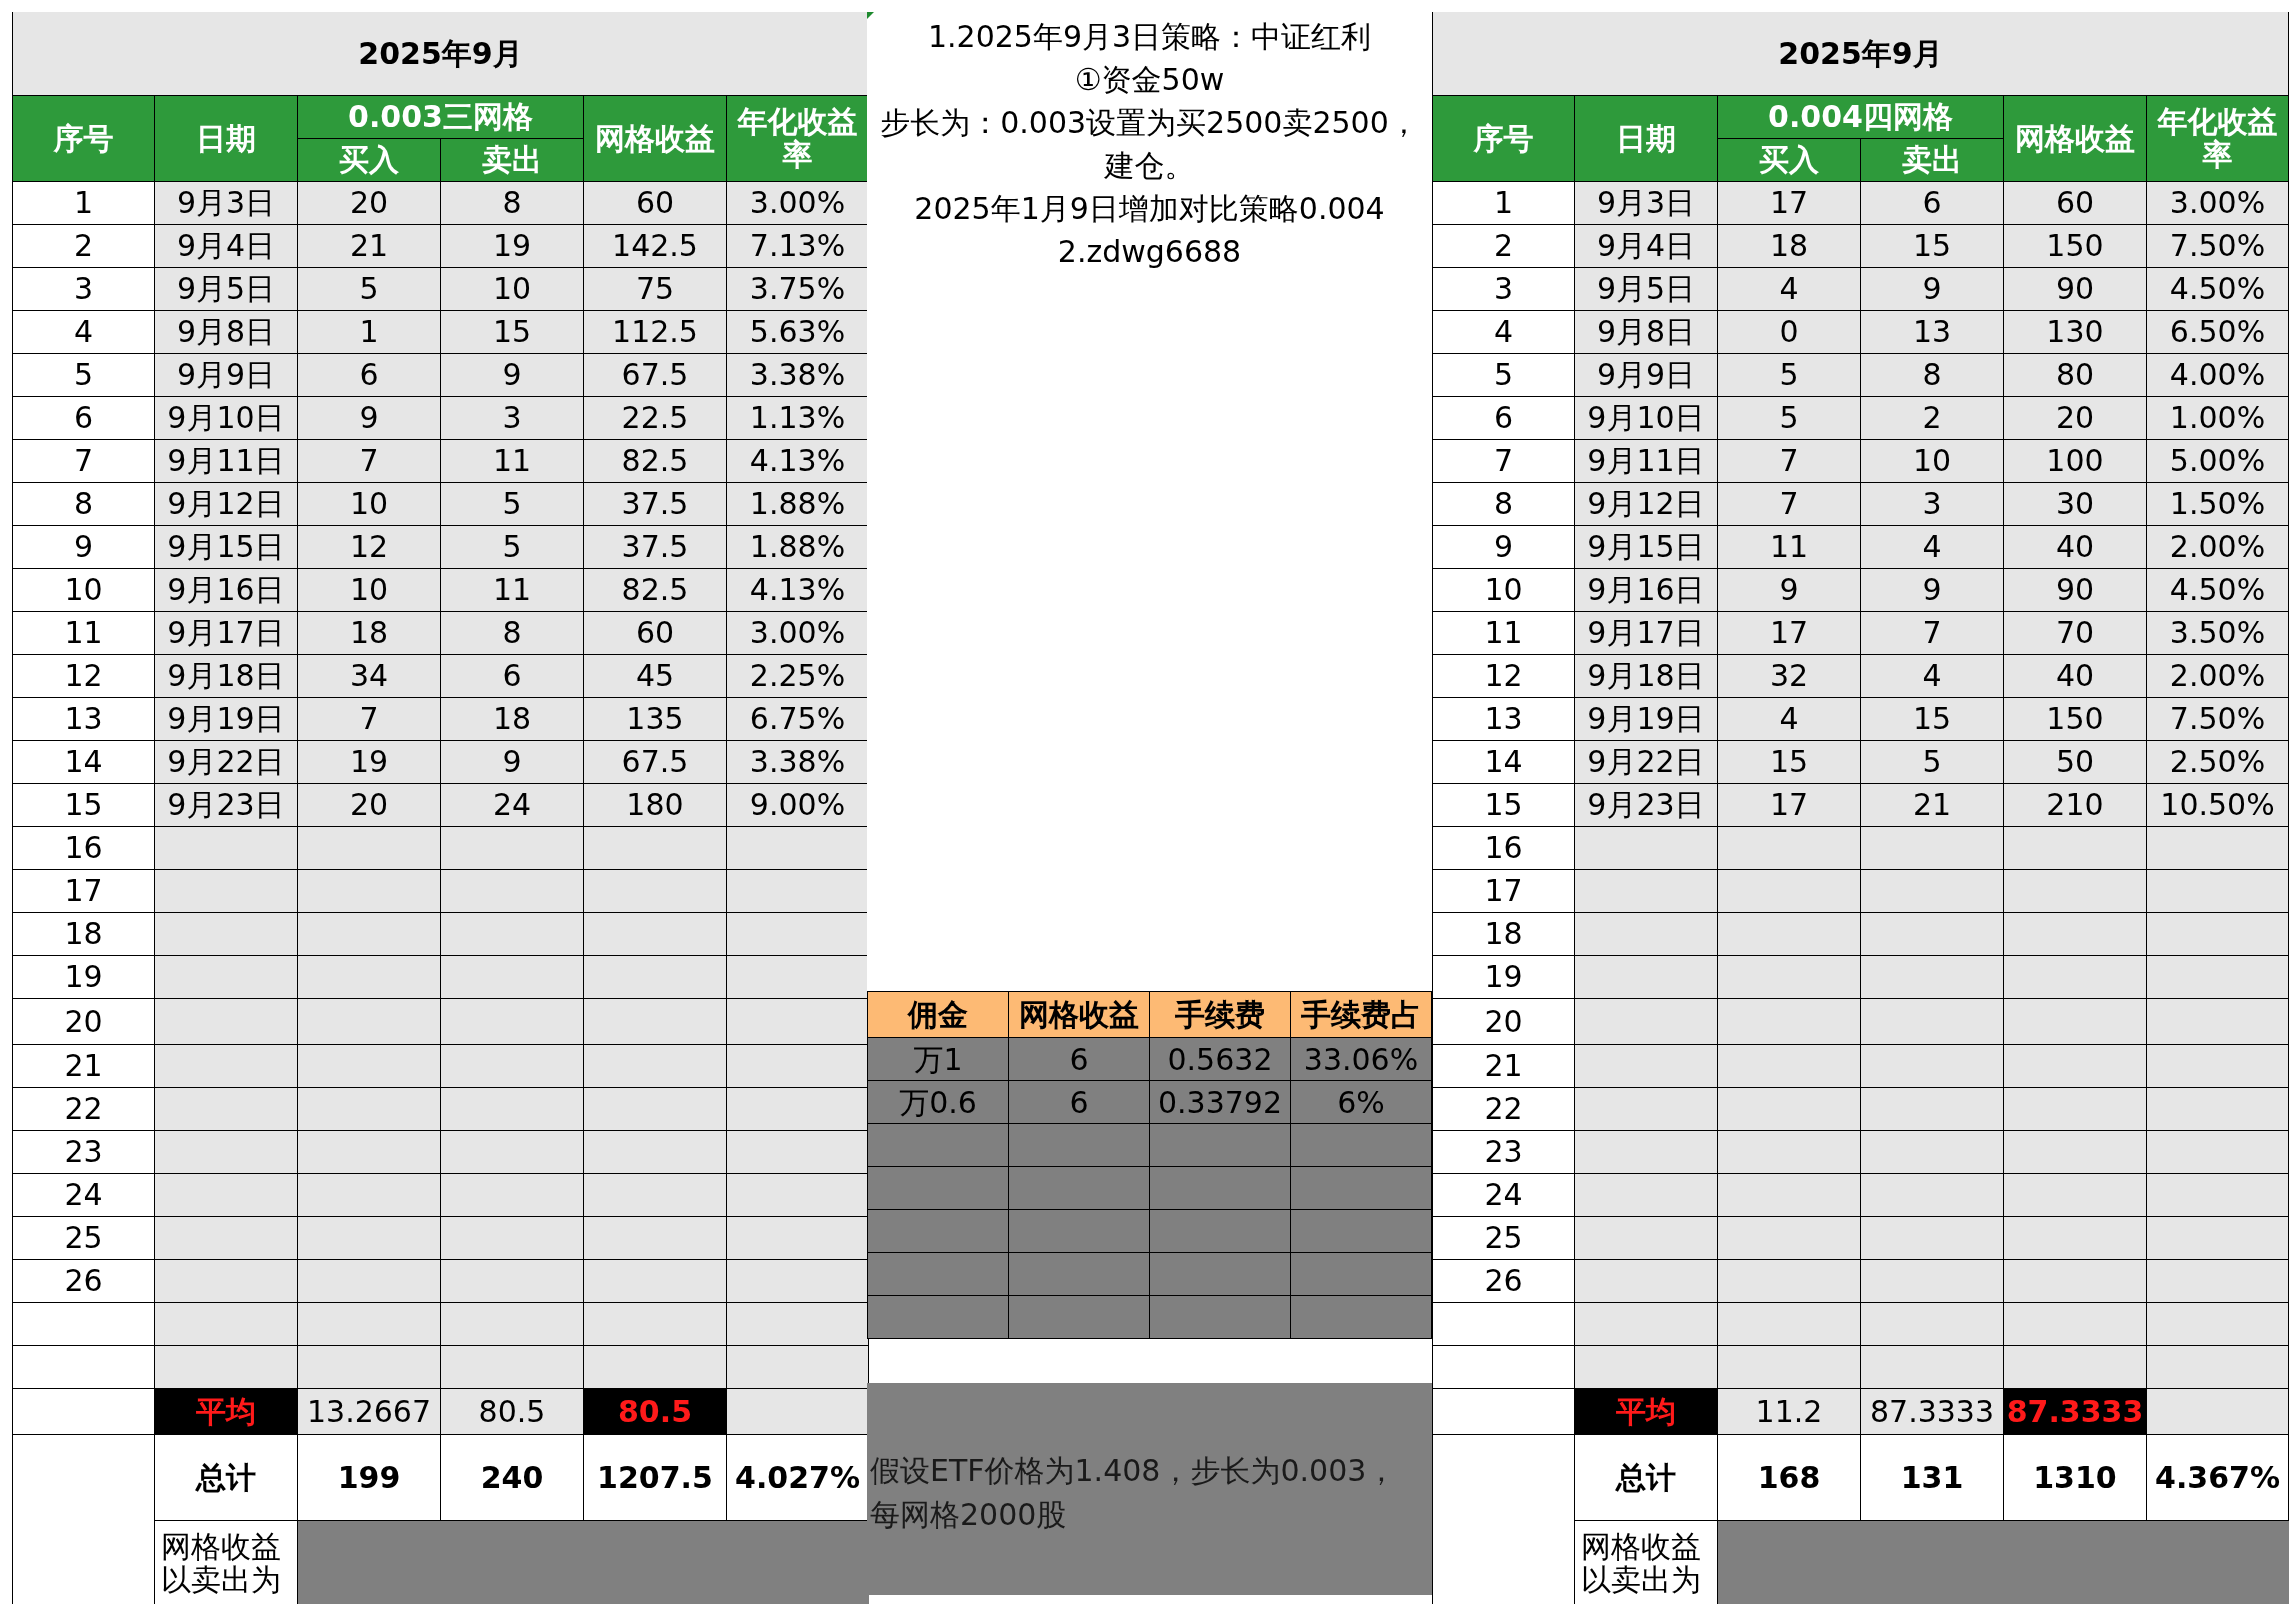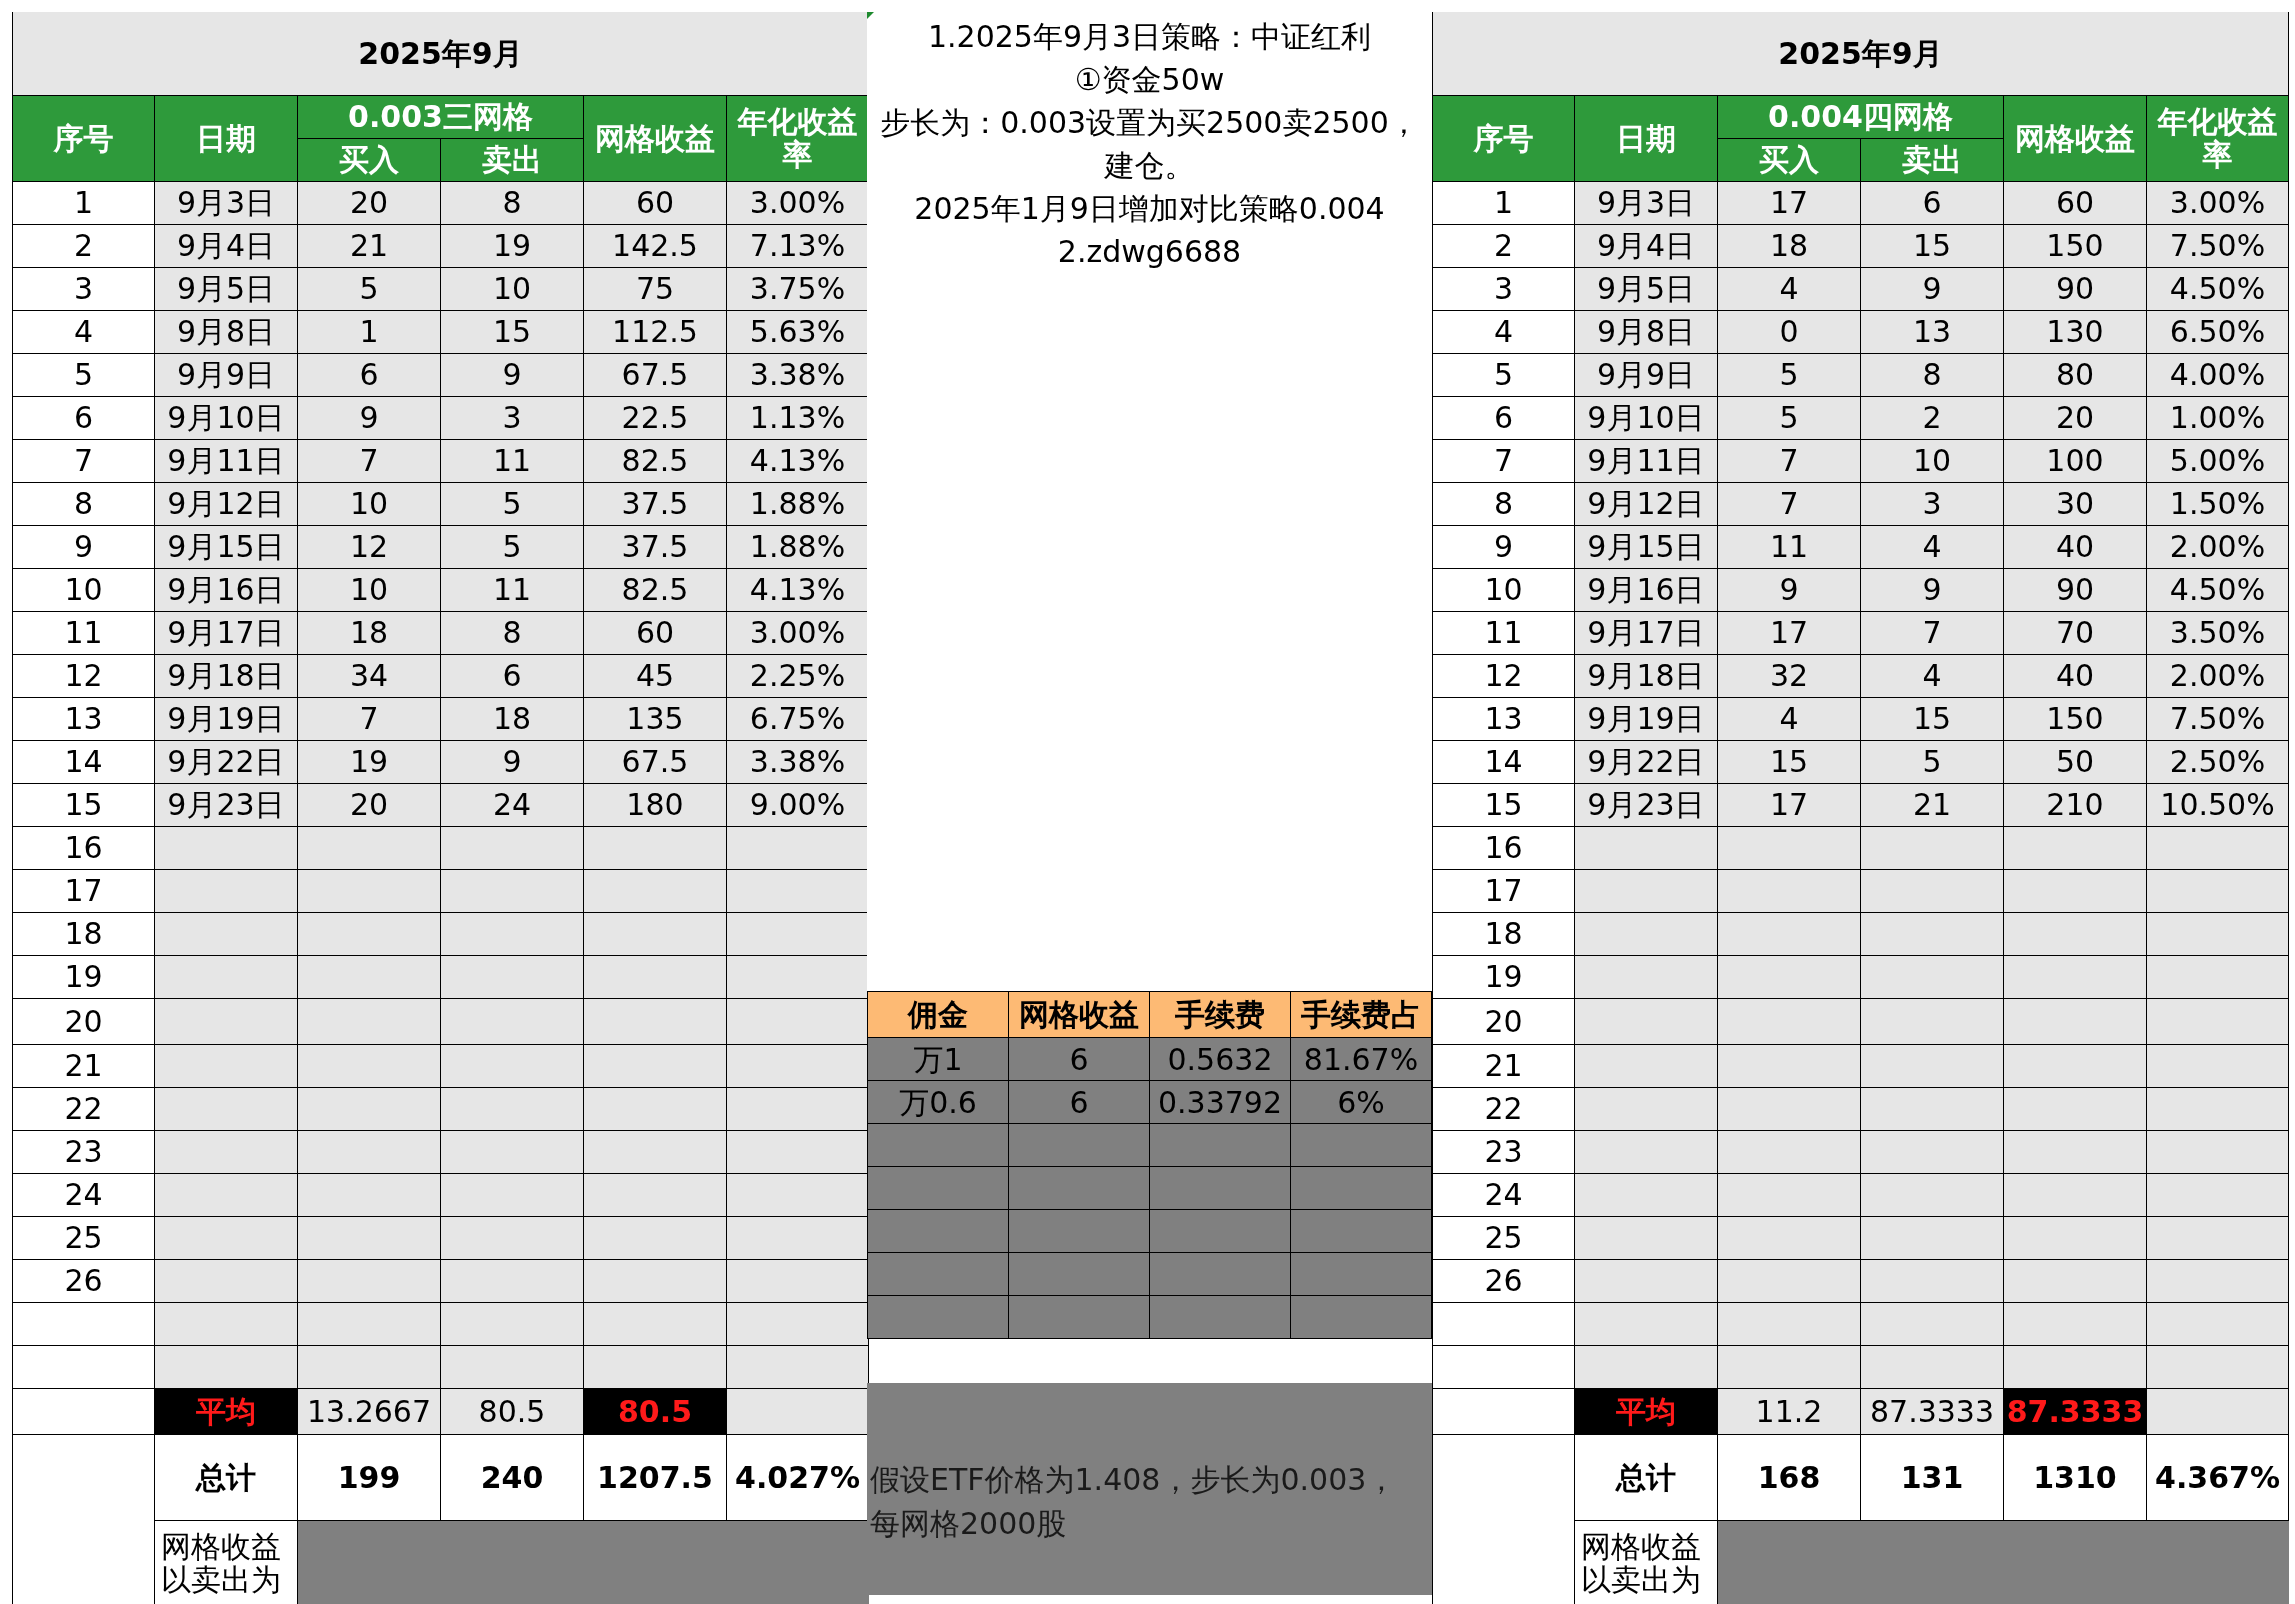--- a/index.html
+++ b/index.html
@@ -595,21 +595,21 @@
       <tr style="height:46px">
         <td class="mid-hdr">佣金</td>
         <td class="mid-hdr">网格收益</td>
         <td class="mid-hdr">手续费</td>
         <td class="mid-hdr">手续费占</td>
       </tr>
       <tr style="height:43px">
         <td class="mid-cell">万1</td>
         <td class="mid-cell">6</td>
         <td class="mid-cell">0.5632</td>
-        <td class="mid-cell">81.67%</td>
+        <td class="mid-cell">33.06%</td>
       </tr>
       <tr style="height:43px">
         <td class="mid-cell">万0.6</td>
         <td class="mid-cell">6</td>
         <td class="mid-cell">0.33792</td>
         <td class="mid-cell">6%</td>
       </tr>
       <tr style="height:43px">
         <td class="mid-cell"></td>
         <td class="mid-cell"></td>
@@ -637,18 +637,18 @@
       <tr style="height:43px">
         <td class="mid-cell"></td>
         <td class="mid-cell"></td>
         <td class="mid-cell"></td>
         <td class="mid-cell"></td>
       </tr>
     </tbody>
 </table>
 
 <div style="position:absolute; left:867px; top:1383px; width:565px; height:212px; background:#808080;">
-  <div class="bottom-note" style="left:3px; top:75px; width:562px;">
+  <div class="bottom-note" style="left:3px; top:66px; width:562px;">
     <div>假设ETF价格为1.408，步长为0.003，</div>
     <div>每网格2000股</div>
   </div>
 </div>
 
 
 </body></html>

